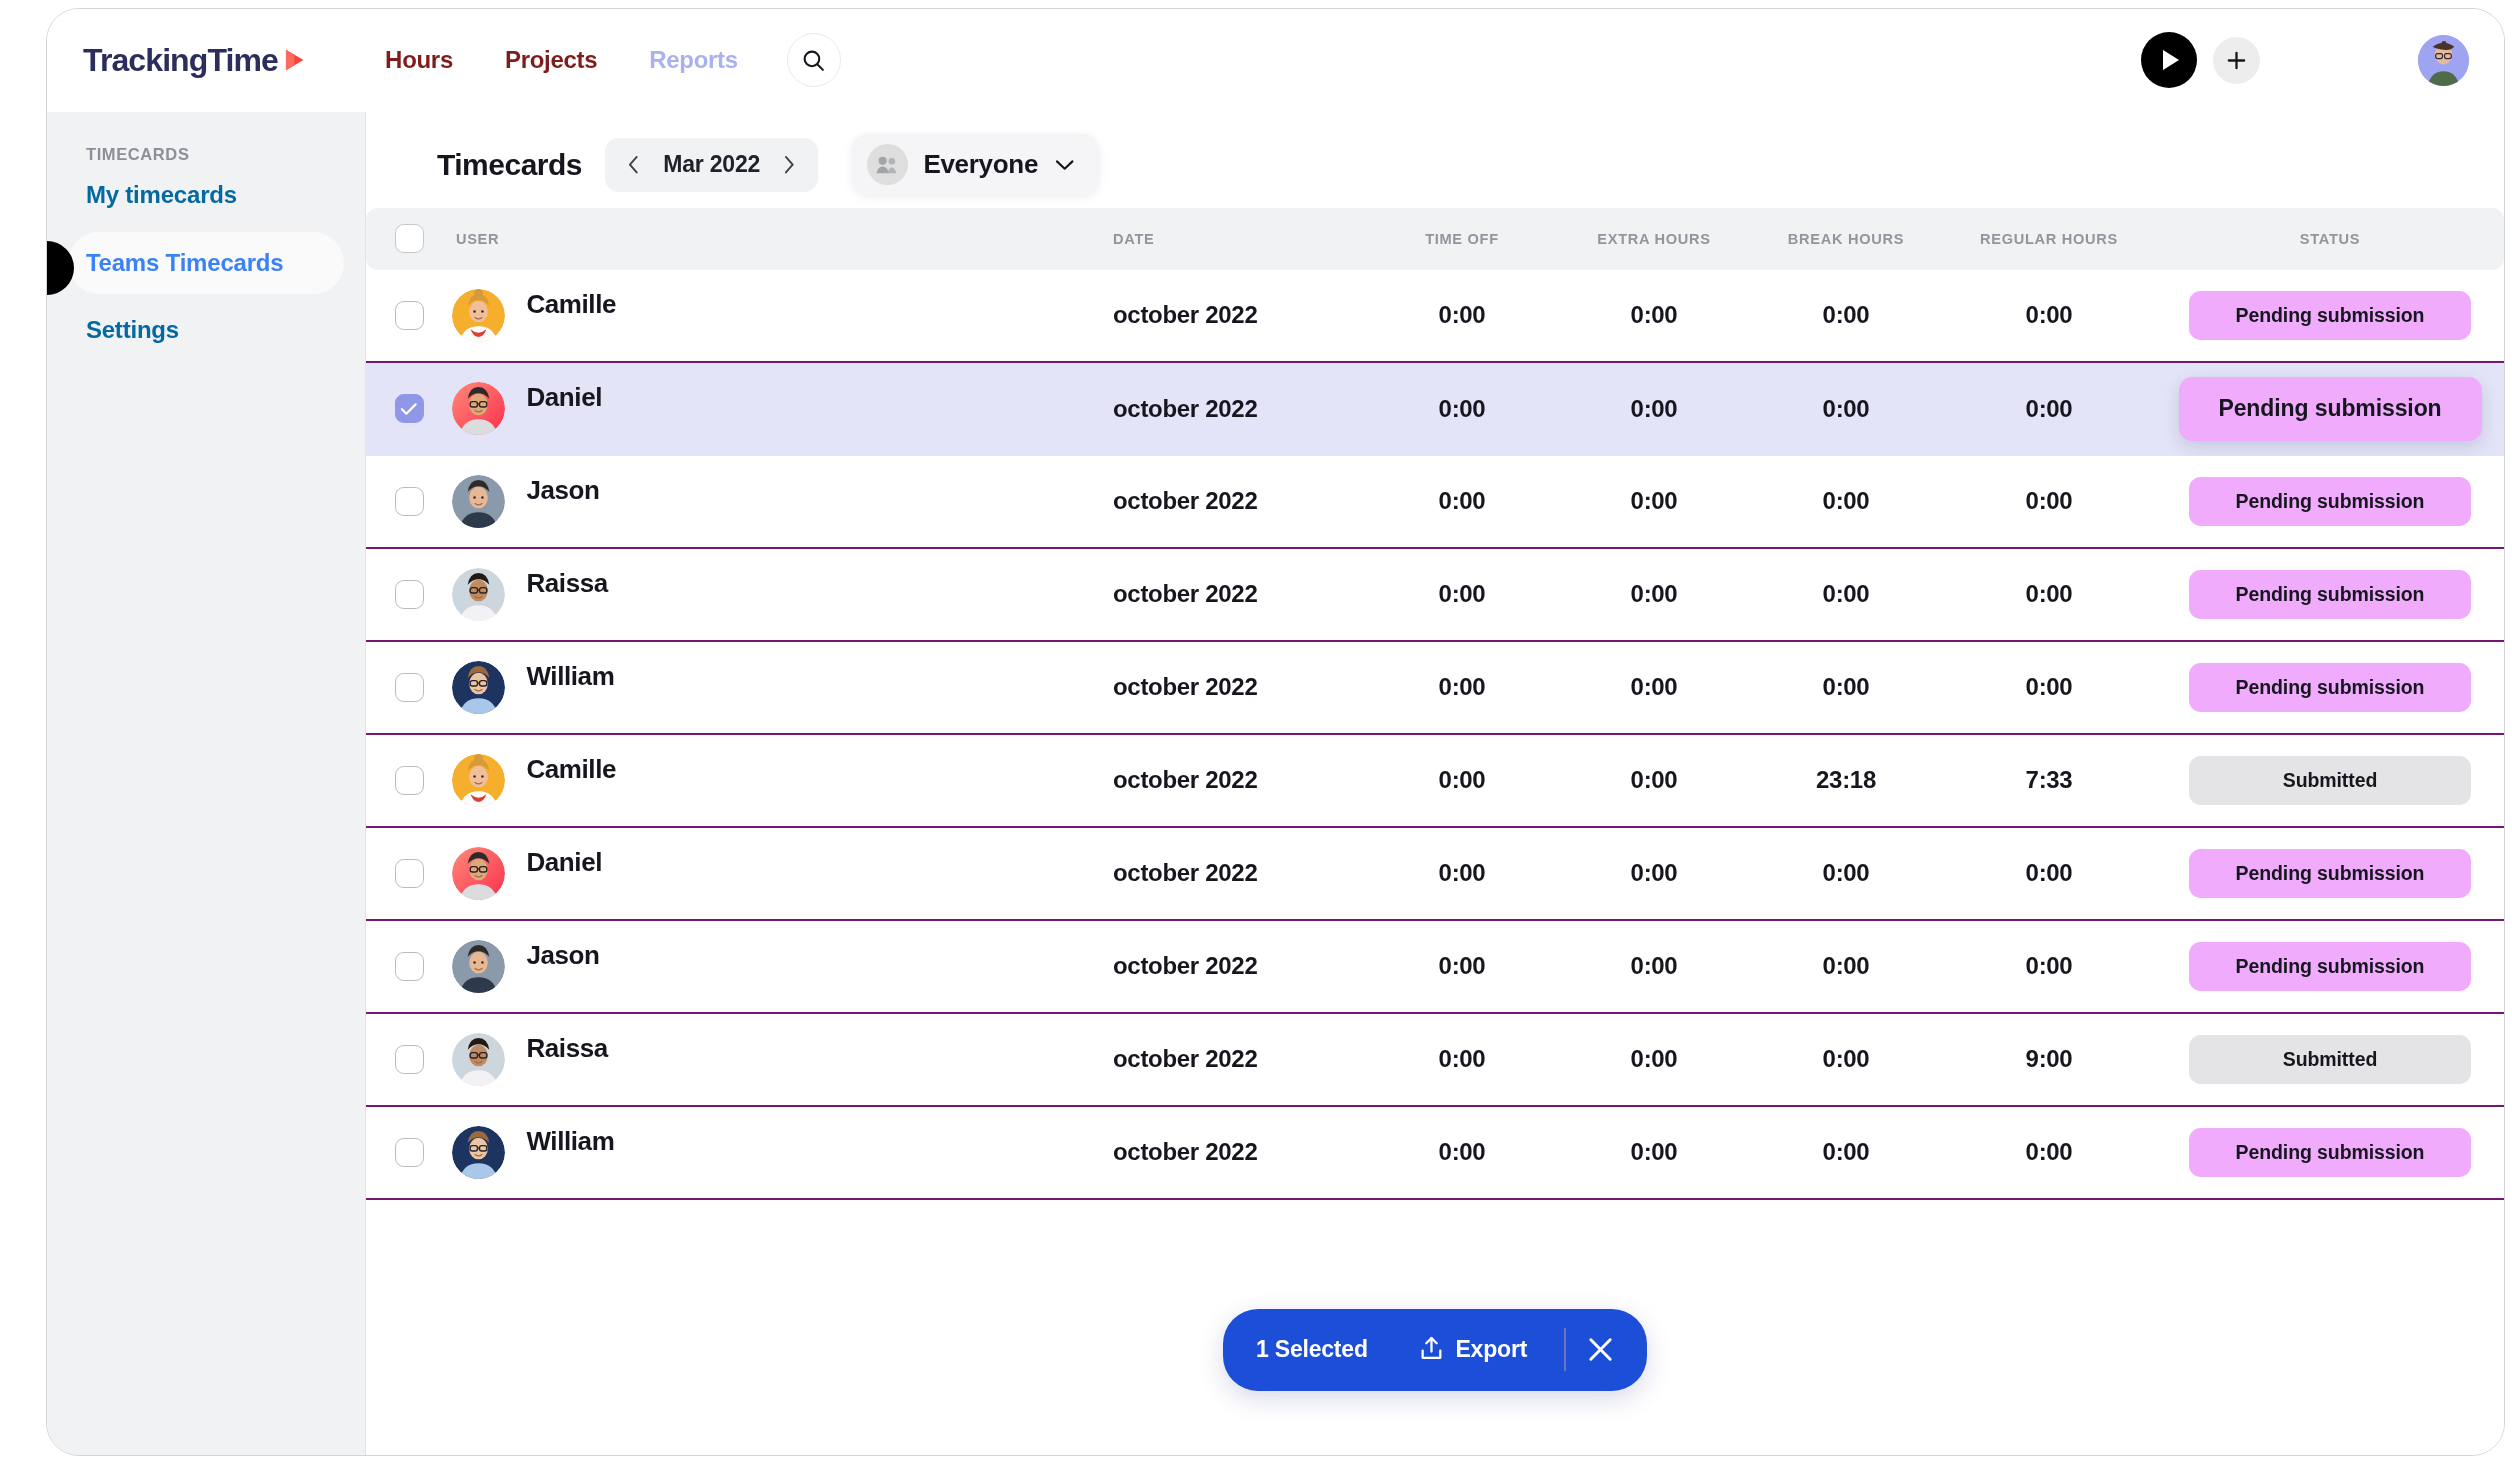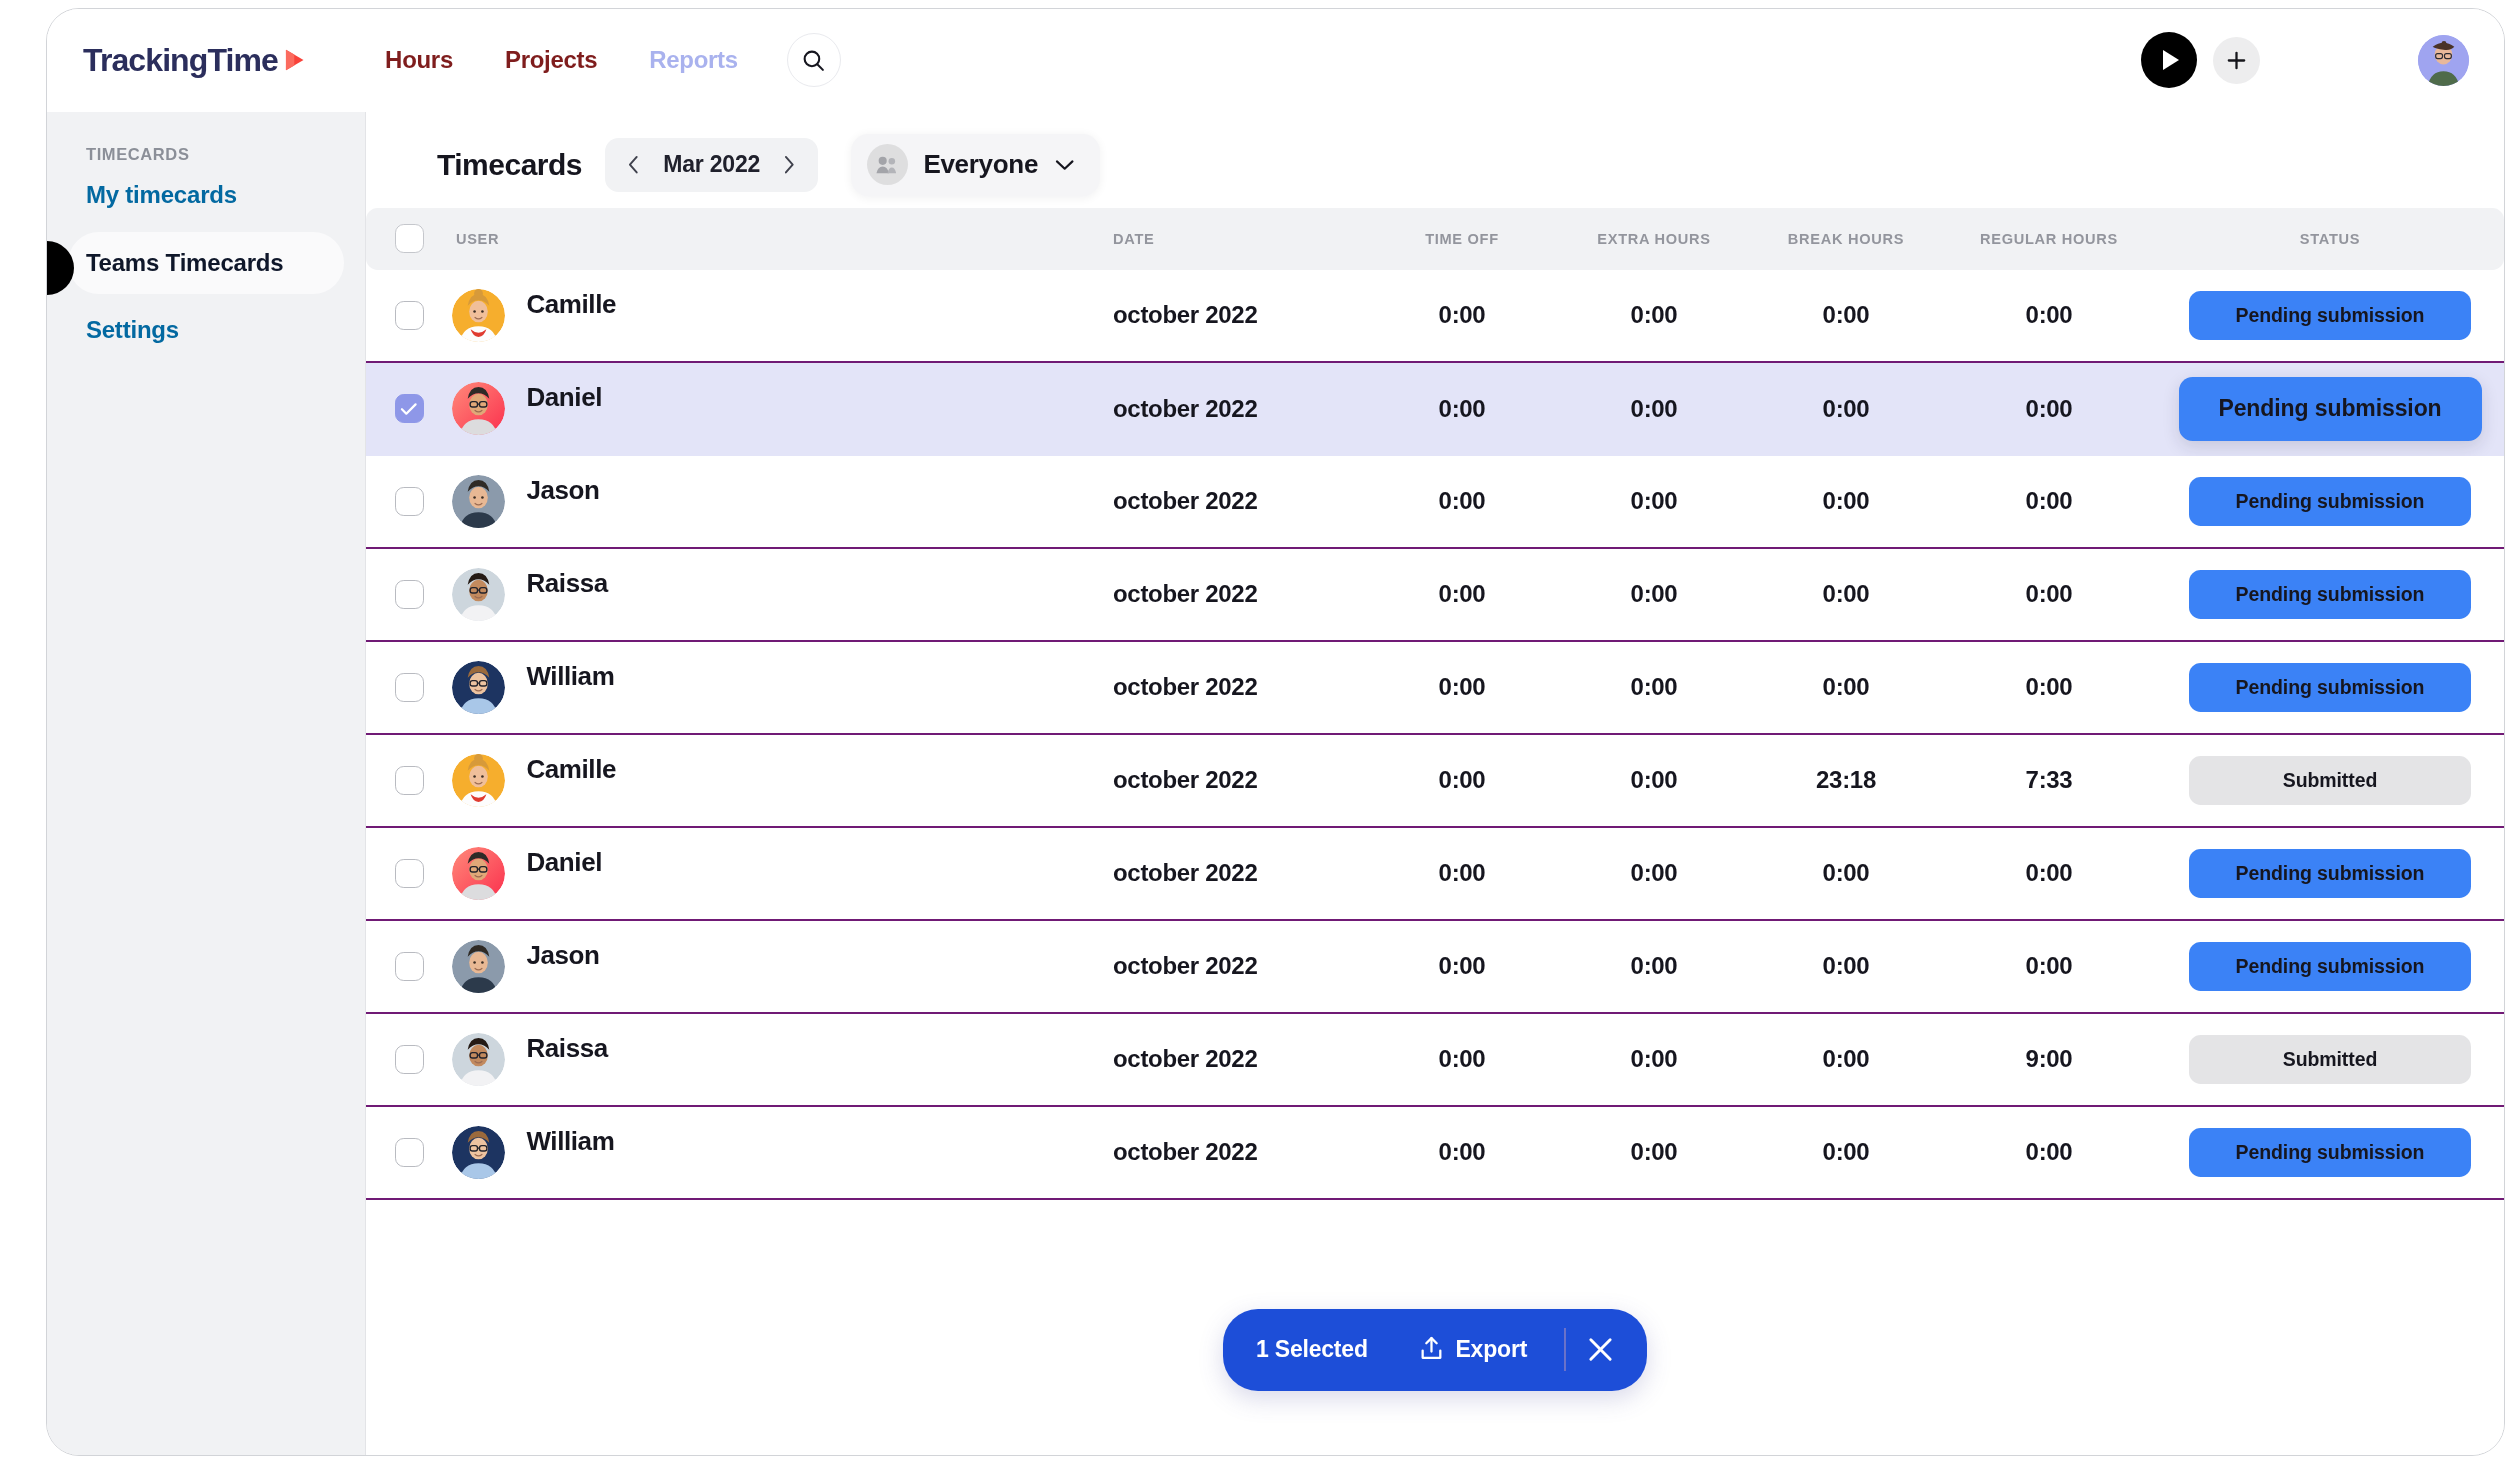--- a/index.html
+++ b/index.html
@@ -89,21 +89,21 @@
     margin:33px 0 0 39px;
     font-size:16.5px; font-weight:700; color:#8b8f98; letter-spacing:0.6px;
   }
   .side-item{
     margin:0 21.4px; height:62px; display:flex; align-items:center;
     padding-left:17.5px; border-radius:31px; cursor:pointer;
     font-size:24px; font-weight:700; color:#0369a1; letter-spacing:-0.2px;
   }
   .side-item:first-of-type{ margin-top:13.6px; }
   .side-item.active{
-    background:#fafafb; color:#0f172a;
+    background:#fafafb; color:#3b82f6;
   }
   .side-item.spaced{ margin-top:5.8px; }
   #collapse-knob{
     position:absolute; left:-27px; top:129px;
     width:54px;height:54px;border-radius:50%;
     background:#000; cursor:pointer;
   }
 
   #main{
     position:absolute; left:319px; top:103px; right:0; bottom:0;
@@ -199,21 +199,21 @@
   .datev{
     font-size:24px; font-weight:700; color:#16161f; letter-spacing:-0.3px;
   }
 
   .badge{
     width:282px; height:49px; border-radius:11.7px;
     display:flex;align-items:center;justify-content:center;
     font-size:19.5px; font-weight:700; color:#16161f; letter-spacing:-0.1px;
     cursor:pointer;
   }
-  .badge.pending{ background:#3b82f6; }
+  .badge.pending{ background:#f0abfc; }
   .badge.submitted{ background:#e4e4e6; }
   .badge.hovered{
     width:303px; height:64px; border-radius:13.6px; font-size:23px;
     box-shadow:0 5.8px 17.5px rgba(30,30,60,.14);
   }
 
   
   #action-bar{
     position:absolute;
     left:50%; transform:translateX(-50%);

